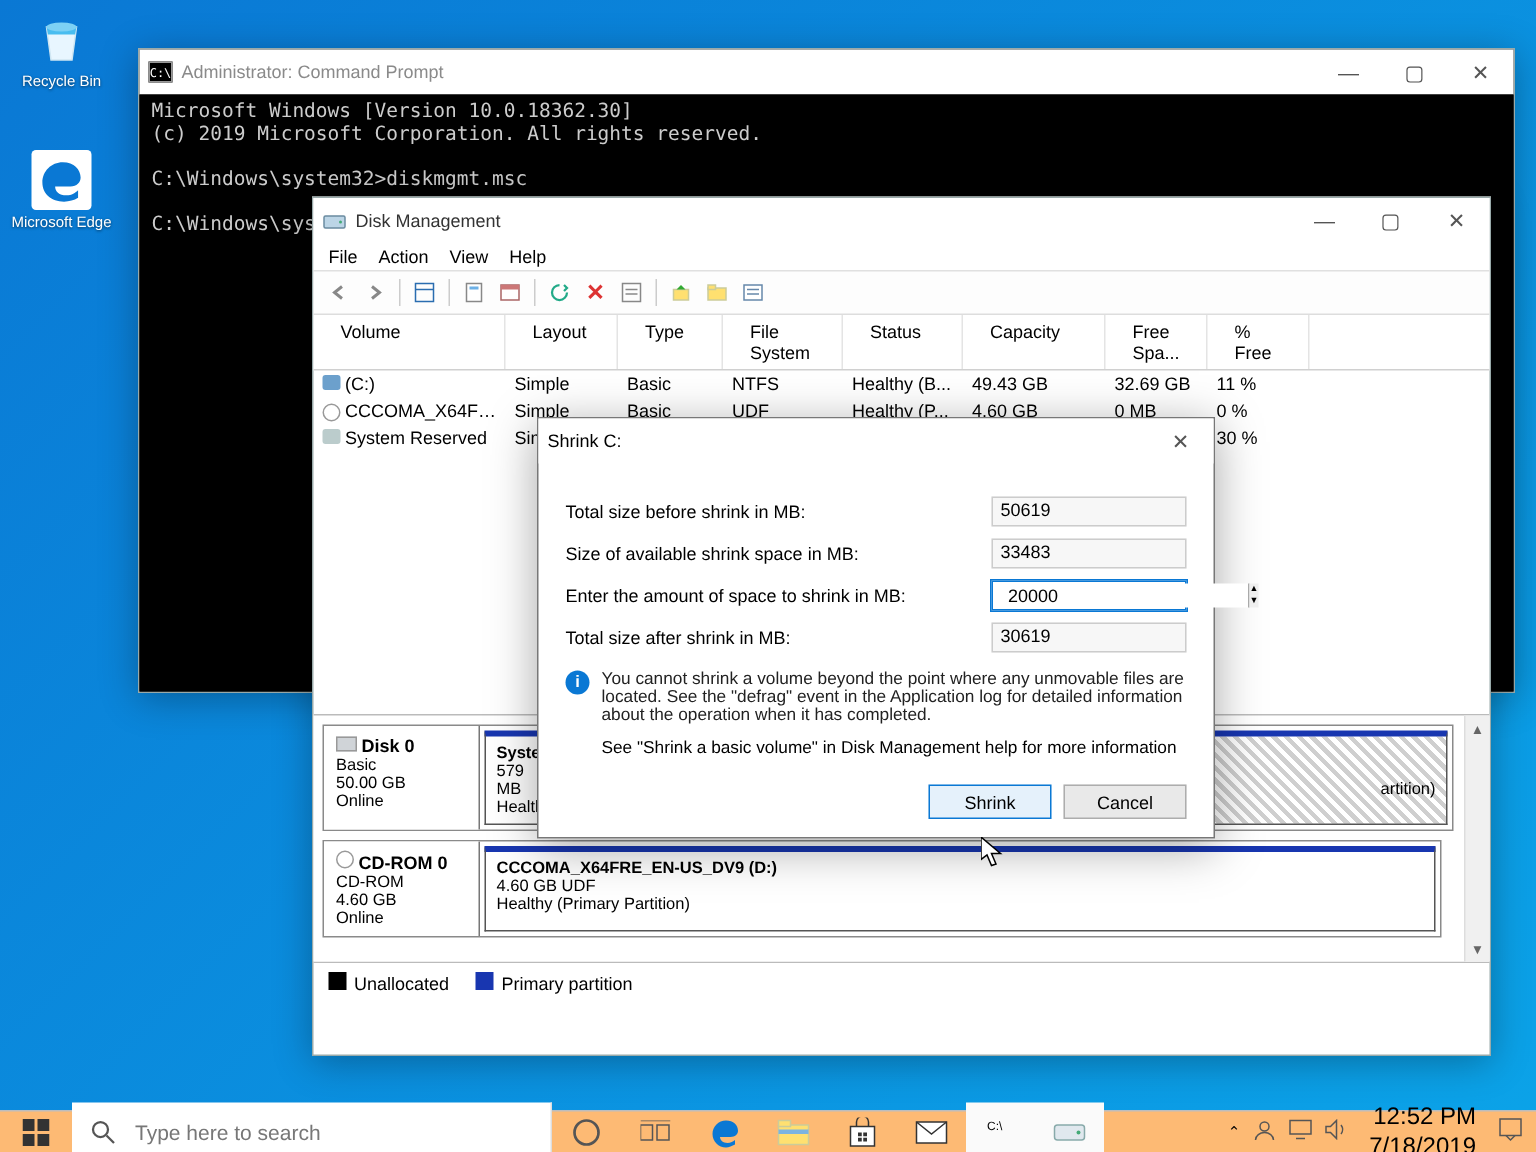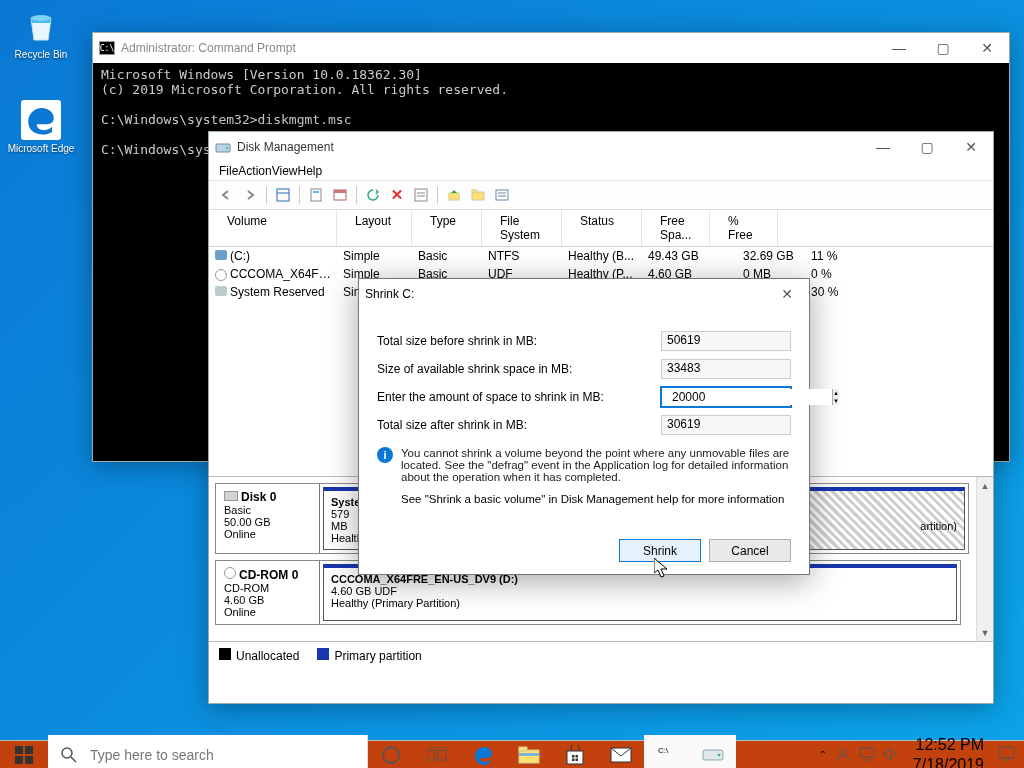--- a/index.html
+++ b/index.html
@@ -20,21 +20,21 @@
 .titlebar .ctrl { width:44px; height:30px; display:flex; align-items:center; justify-content:center; color:#555; font-size:14px; }
 
 
 .cmd { background:#000; }
 .cmd .titlebar { background:#fff; color:#8a8a8a; }
 .cmd .cmdico { width:16px; height:14px; background:#000; border:1px solid #999; font-size:8px; color:#fff; display:flex; align-items:center; justify-content:center; font-family:Consolas,monospace; }
 .cmd .body { background:#000; color:#ccc; font-family:Consolas,monospace; font-size:13px; padding:4px 8px; height:calc(100% - 30px); white-space:pre; overflow:hidden; }
 
 
 .dm .titlebar { background:#fff; color:#333; }
-.menubar { display:flex; padding:2px 10px; font-size:12px; background:#fff; }
+.menubar { display:flex; gap:14px; padding:2px 10px; font-size:12px; background:#fff; }
 .menubar span { cursor:default; }
 .toolbar { display:flex; align-items:center; gap:2px; padding:3px 6px; border-top:1px solid #e0e0e0; border-bottom:1px solid #ddd; background:#fdfdfd; }
 .tb-btn { width:22px; height:22px; display:flex; align-items:center; justify-content:center; font-size:12px; }
 .tb-sep { width:1px; height:18px; background:#ccc; margin:0 3px; }
 
 .vol-table { font-size:12px; }
 .vol-table .hdr { display:flex; background:#fff; border-bottom:1px solid #d0d0d0; }
 .vol-table .hdr div { padding:4px 18px; border-right:1px solid #e4e4e4; }
 .vol-table .row { display:flex; }
 .vol-table .row div { padding:2px 6px; white-space:nowrap; overflow:hidden; text-overflow:ellipsis; }
@@ -58,26 +58,26 @@
 .dlg .content { padding:14px 18px 12px; font-size:12px; }
 .frow { display:flex; align-items:center; margin:8px 0; }
 .frow label { flex:1; }
 .frow .val { width:130px; height:20px; border:1px solid #ccc; background:#f7f7f7; padding:1px 5px; font-size:12px; }
 .frow .active { border:1px solid #0a78d4; background:#fff; box-shadow:0 0 0 1px #0a78d4; display:flex; }
 .frow .active input { border:0; outline:0; flex:1; font-size:12px; padding:1px 5px; }
 .spin { width:16px; display:flex; flex-direction:column; border-left:1px solid #aaa; }
 .spin div { flex:1; font-size:6px; display:flex; align-items:center; justify-content:center; background:#efefef; }
 .info { display:flex; gap:8px; margin:12px 0 8px; font-size:11.5px; color:#222; }
 .info .iicon { width:16px; height:16px; border-radius:50%; background:#0a78d4; color:#fff; font-weight:bold; font-size:11px; display:flex; align-items:center; justify-content:center; flex-shrink:0; }
-.btnrow { display:flex; justify-content:flex-end; gap:8px; margin-top:34px; }
+.btnrow { display:flex; justify-content:flex-end; gap:8px; margin-top:18px; }
 .btn { width:82px; height:23px; font-size:12px; border:1px solid #adadad; background:#e9e9e9; }
 .btn.focus { border:1.5px solid #0a78d4; background:#e5f1fb; }
 
 
-.taskbar { position:absolute; left:0; right:0; bottom:0; height:28px; background:#c2410c; display:flex; align-items:center; border-top:1px solid #bdbdbd; }
+.taskbar { position:absolute; left:0; right:0; bottom:0; height:28px; background:#fdba74; display:flex; align-items:center; border-top:1px solid #bdbdbd; }
 .start { width:48px; height:40px; display:flex; align-items:center; justify-content:center; }
 .search { flex:0 0 320px; height:40px; background:#fff; display:flex; align-items:center; padding:0 12px; font-size:14px; color:#777; border-right:1px solid #ddd; gap:12px; }
 .task-icons { display:flex; align-items:center; height:40px; }
 .task-icons .ti { width:46px; height:40px; display:flex; align-items:center; justify-content:center; position:relative; }
 .task-icons .ti.active { border-bottom:2px solid #0a78d4; background:#fafafa; }
 .tray { margin-left:auto; display:flex; align-items:center; gap:8px; padding:0 8px; font-size:11px; }
 .tray .clock { text-align:right; line-height:1.2; font-size:16px; padding:0 6px; }
 
 .cursor { position:absolute; width:16px; height:20px; pointer-events:none; z-index:9999; }
 .scrb { position:absolute; right:0; top:0; bottom:0; width:17px; background:#f0f0f0; border-left:1px solid #ddd; }
@@ -215,20 +215,21 @@
       </div>
   </div>
 
   <div class="vol-table" style="position:relative;">
     <div class="hdr">
       <div class="c-vol">Volume</div>
       <div class="c-lay">Layout</div>
       <div class="c-typ">Type</div>
       <div class="c-fs">File System</div>
       <div class="c-st">Status</div>
+      <div class="c-cap">Capacity</div>
       <div class="c-fr">Free Spa...</div>
       <div class="c-pf">% Free</div>
     </div>
     <div class="row">
       <div class="c-vol"><span style="display:inline-block;width:12px;height:10px;background:#6ca0cc;border-radius:2px;margin-right:3px"></span><span>(C:)</span></div>
       <div class="c-lay">Simple</div>
       <div class="c-typ">Basic</div>
       <div class="c-fs">NTFS</div>
       <div class="c-st">Healthy (B...</div>
       <div class="c-cap">49.43 GB</div>

